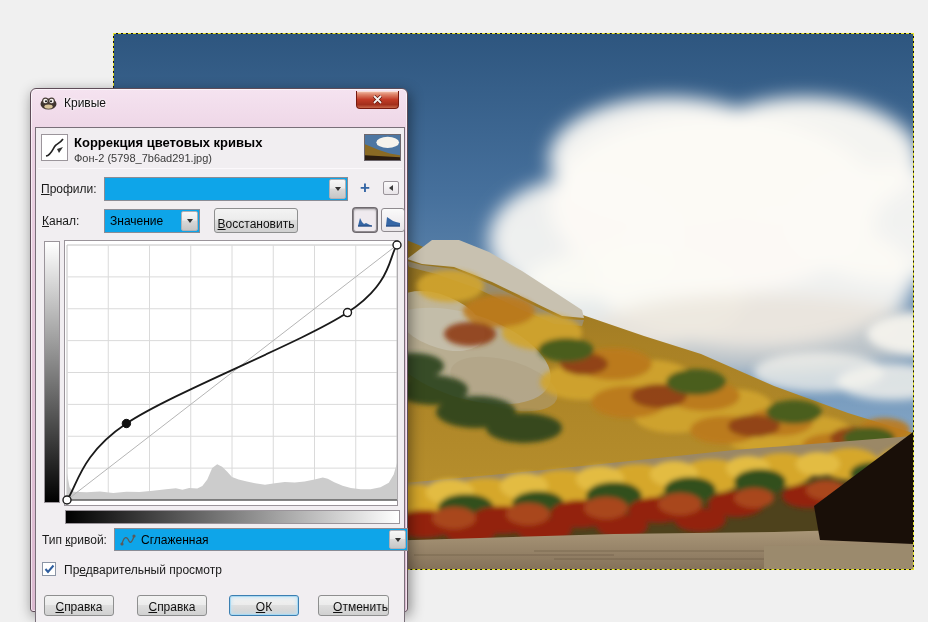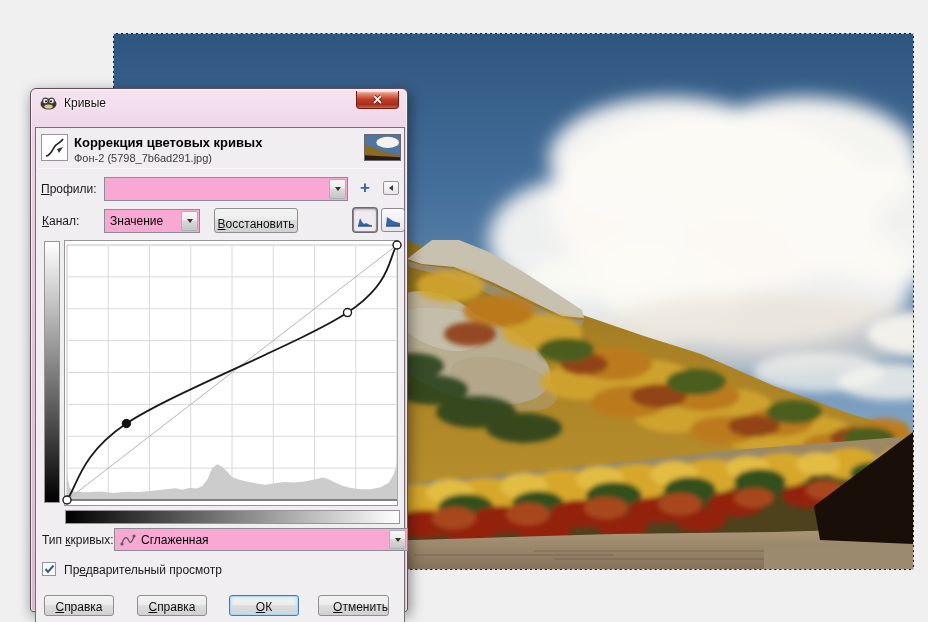--- a/index.html
+++ b/index.html
@@ -33,21 +33,21 @@
   .mn{text-decoration:underline;text-underline-offset:1px;}
 
   .header-icon{position:absolute;left:5px;top:6px;width:27px;height:27px;background:#fff;
                border:1px solid #9b959b;display:flex;align-items:center;justify-content:center;}
   .header-title{position:absolute;left:38px;top:7px;font-size:13px;font-weight:bold;color:#000;}
   .header-sub{position:absolute;left:38px;top:24px;font-size:11px;color:#3a3a3a;}
   .thumb{position:absolute;left:328px;top:6px;width:37px;height:27px;border:1px solid #6d676d;overflow:hidden;}
   .thumb svg{display:block;width:100%;height:100%;}
   .hsep{position:absolute;left:2px;right:2px;top:40px;height:1px;background:#c9c3c9;border-bottom:1px solid #fbf8fb;}
 
-  .combo{position:absolute;background:#f9a8d4;border:1px solid #8a8c95;height:24px;font-size:12px;color:#000;
+  .combo{position:absolute;background:#0ea5e9;border:1px solid #8a8c95;height:24px;font-size:12px;color:#000;
          display:flex;align-items:center;padding:0 20px 0 5px;overflow:hidden;white-space:nowrap;}
   .combo-arrow{position:absolute;right:1px;top:1px;bottom:1px;width:17px;
                background:linear-gradient(180deg,#f7f7f7,#ebebeb 45%,#d9d9d9 50%,#c6c6c6);
                border:1px solid #b0b0b5;border-radius:2px;display:flex;align-items:center;justify-content:center;}
   .tri-down{width:0;height:0;border-left:3.5px solid transparent;border-right:3.5px solid transparent;border-top:4px solid #333;}
 
   .w7btn{background:linear-gradient(180deg,#f3f3f3,#ececec 45%,#dedede 50%,#d0d0d0);
          border:1px solid #8e8f8f;border-radius:3px;font-size:12px;color:#111;
          display:flex;align-items:flex-end;justify-content:center;font-family:inherit;}
   .w7btn.default-btn{border-color:var(--ok-border,#3c7fb1);
@@ -381,21 +381,21 @@
               <line x1="0" y1="255" x2="330" y2="255" class="baseline"></line>
               <circle cx="0" cy="255" r="4" class="pt-hollow"></circle>
               <circle cx="59.4" cy="178.5" r="4.2" class="pt-filled"></circle>
               <circle cx="280.5" cy="67.57500000000002" r="4" class="pt-hollow"></circle>
               <circle cx="330" cy="0" r="4" class="pt-hollow"></circle>
             </svg>
           </div>
       </div>
       <div class="hstrip"></div>
 
-      <span class="lbl row-type-label"><span>Тип </span><span class="mn">к</span><span>кривых:</span></span>
+      <span class="lbl row-type-label"><span>Тип </span><span class="mn">к</span><span>ривой:</span></span>
       <div class="combo type-combo">
         <span class="curve-glyph">
           <svg width="16" height="14" viewBox="0 0 16 14">
             <path d="M2,11 C4,3 7,3 9,8 C10.5,11.5 13,7 14,3" stroke="#5a5a5a" stroke-width="1.3" fill="none"></path>
             <circle cx="2" cy="11" r="1.6" fill="#5a5a5a"></circle>
               <circle cx="14" cy="3" r="1.6" fill="#5a5a5a"></circle>
           </svg>
         </span>
         <span>Сглаженная</span>
         <span class="combo-arrow">

